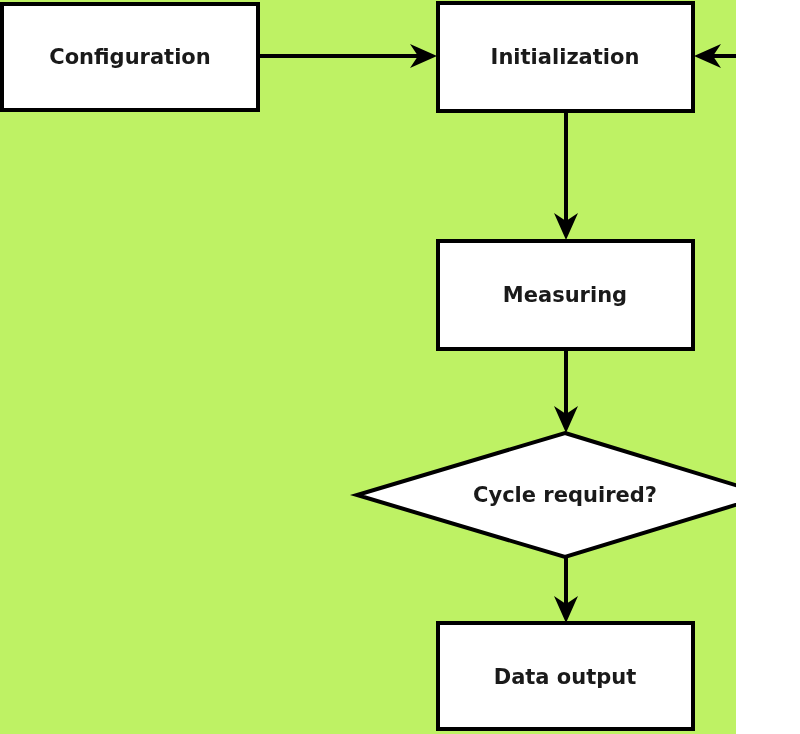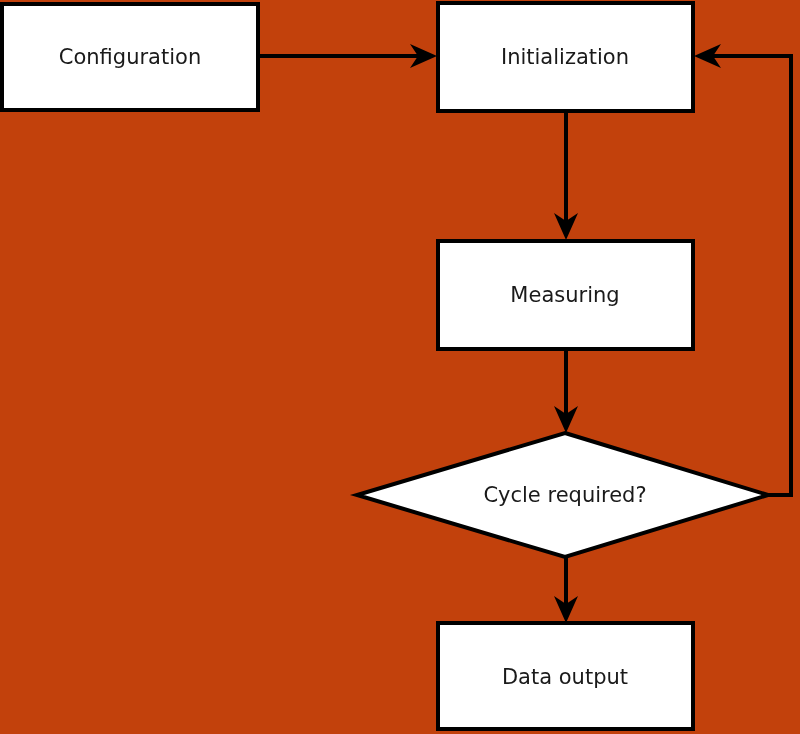--- a/index.html
+++ b/index.html
@@ -6,24 +6,25 @@
   html, body {
     margin: 0;
     padding: 0;
     background: #ffffff;
   }
   body {
     font-family: "DejaVu Sans", sans-serif;
   }
   #canvas {
     position: relative;
-    width: 800px;
+    width: 736px;
     height: 734px;
-    background: #c2410c;
+    background: #bef264;
     overflow: hidden;
+    font-weight: bold;
   }
   #flow-svg {
     position: absolute;
     top: 0;
     left: 0;
     width: 800px;
     height: 734px;
     display: block;
   }
   .node-shape {

